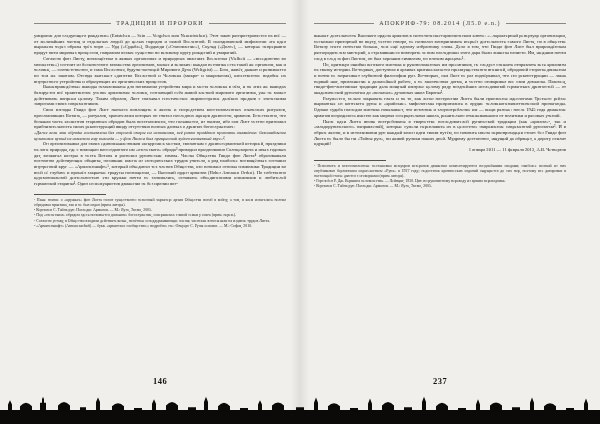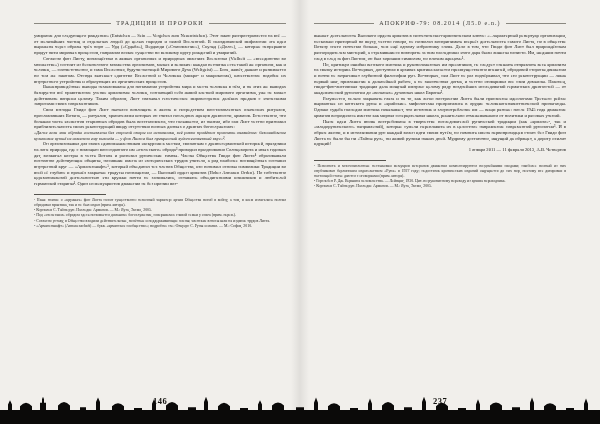--- a/index.html
+++ b/index.html
@@ -29,21 +29,21 @@
   .quote{
     font-style:italic;margin:2px 14px 2px 16px;text-indent:0 !important;
     font-size:4.5px;line-height:5.6px;
   }
   .fn-rule{width:72px;border-top:0.5px solid #55534e;margin:7px 0 3px 0;height:0;}
   .footnotes{font-size:3.9px;line-height:4.9px;text-align:justify;color:#2c2b28;}
   .footnotes p{margin:0 0 0.5px 0;text-indent:0;}
   .signature{font-size:4.6px;line-height:5.7px;text-align:right;margin-top:6px;}
   .pagenum{
     position:absolute;top:376px;width:252px;text-align:center;
-    font-size:8.5px;font-weight:bold;color:#141310;letter-spacing:0.5px;margin-top:20px;
+    font-size:8.5px;font-weight:bold;color:#141310;letter-spacing:0.5px;
   }
   .pagenum--left{left:34px;}
   .pagenum--right{left:314px;}
   .skyline{position:absolute;left:0;bottom:0;width:600px;height:30px;}
   .skyline svg{display:block;width:600px;height:30px;}
 </style>
 </head>
 <body>
 
 <div class="gutter"></div>

